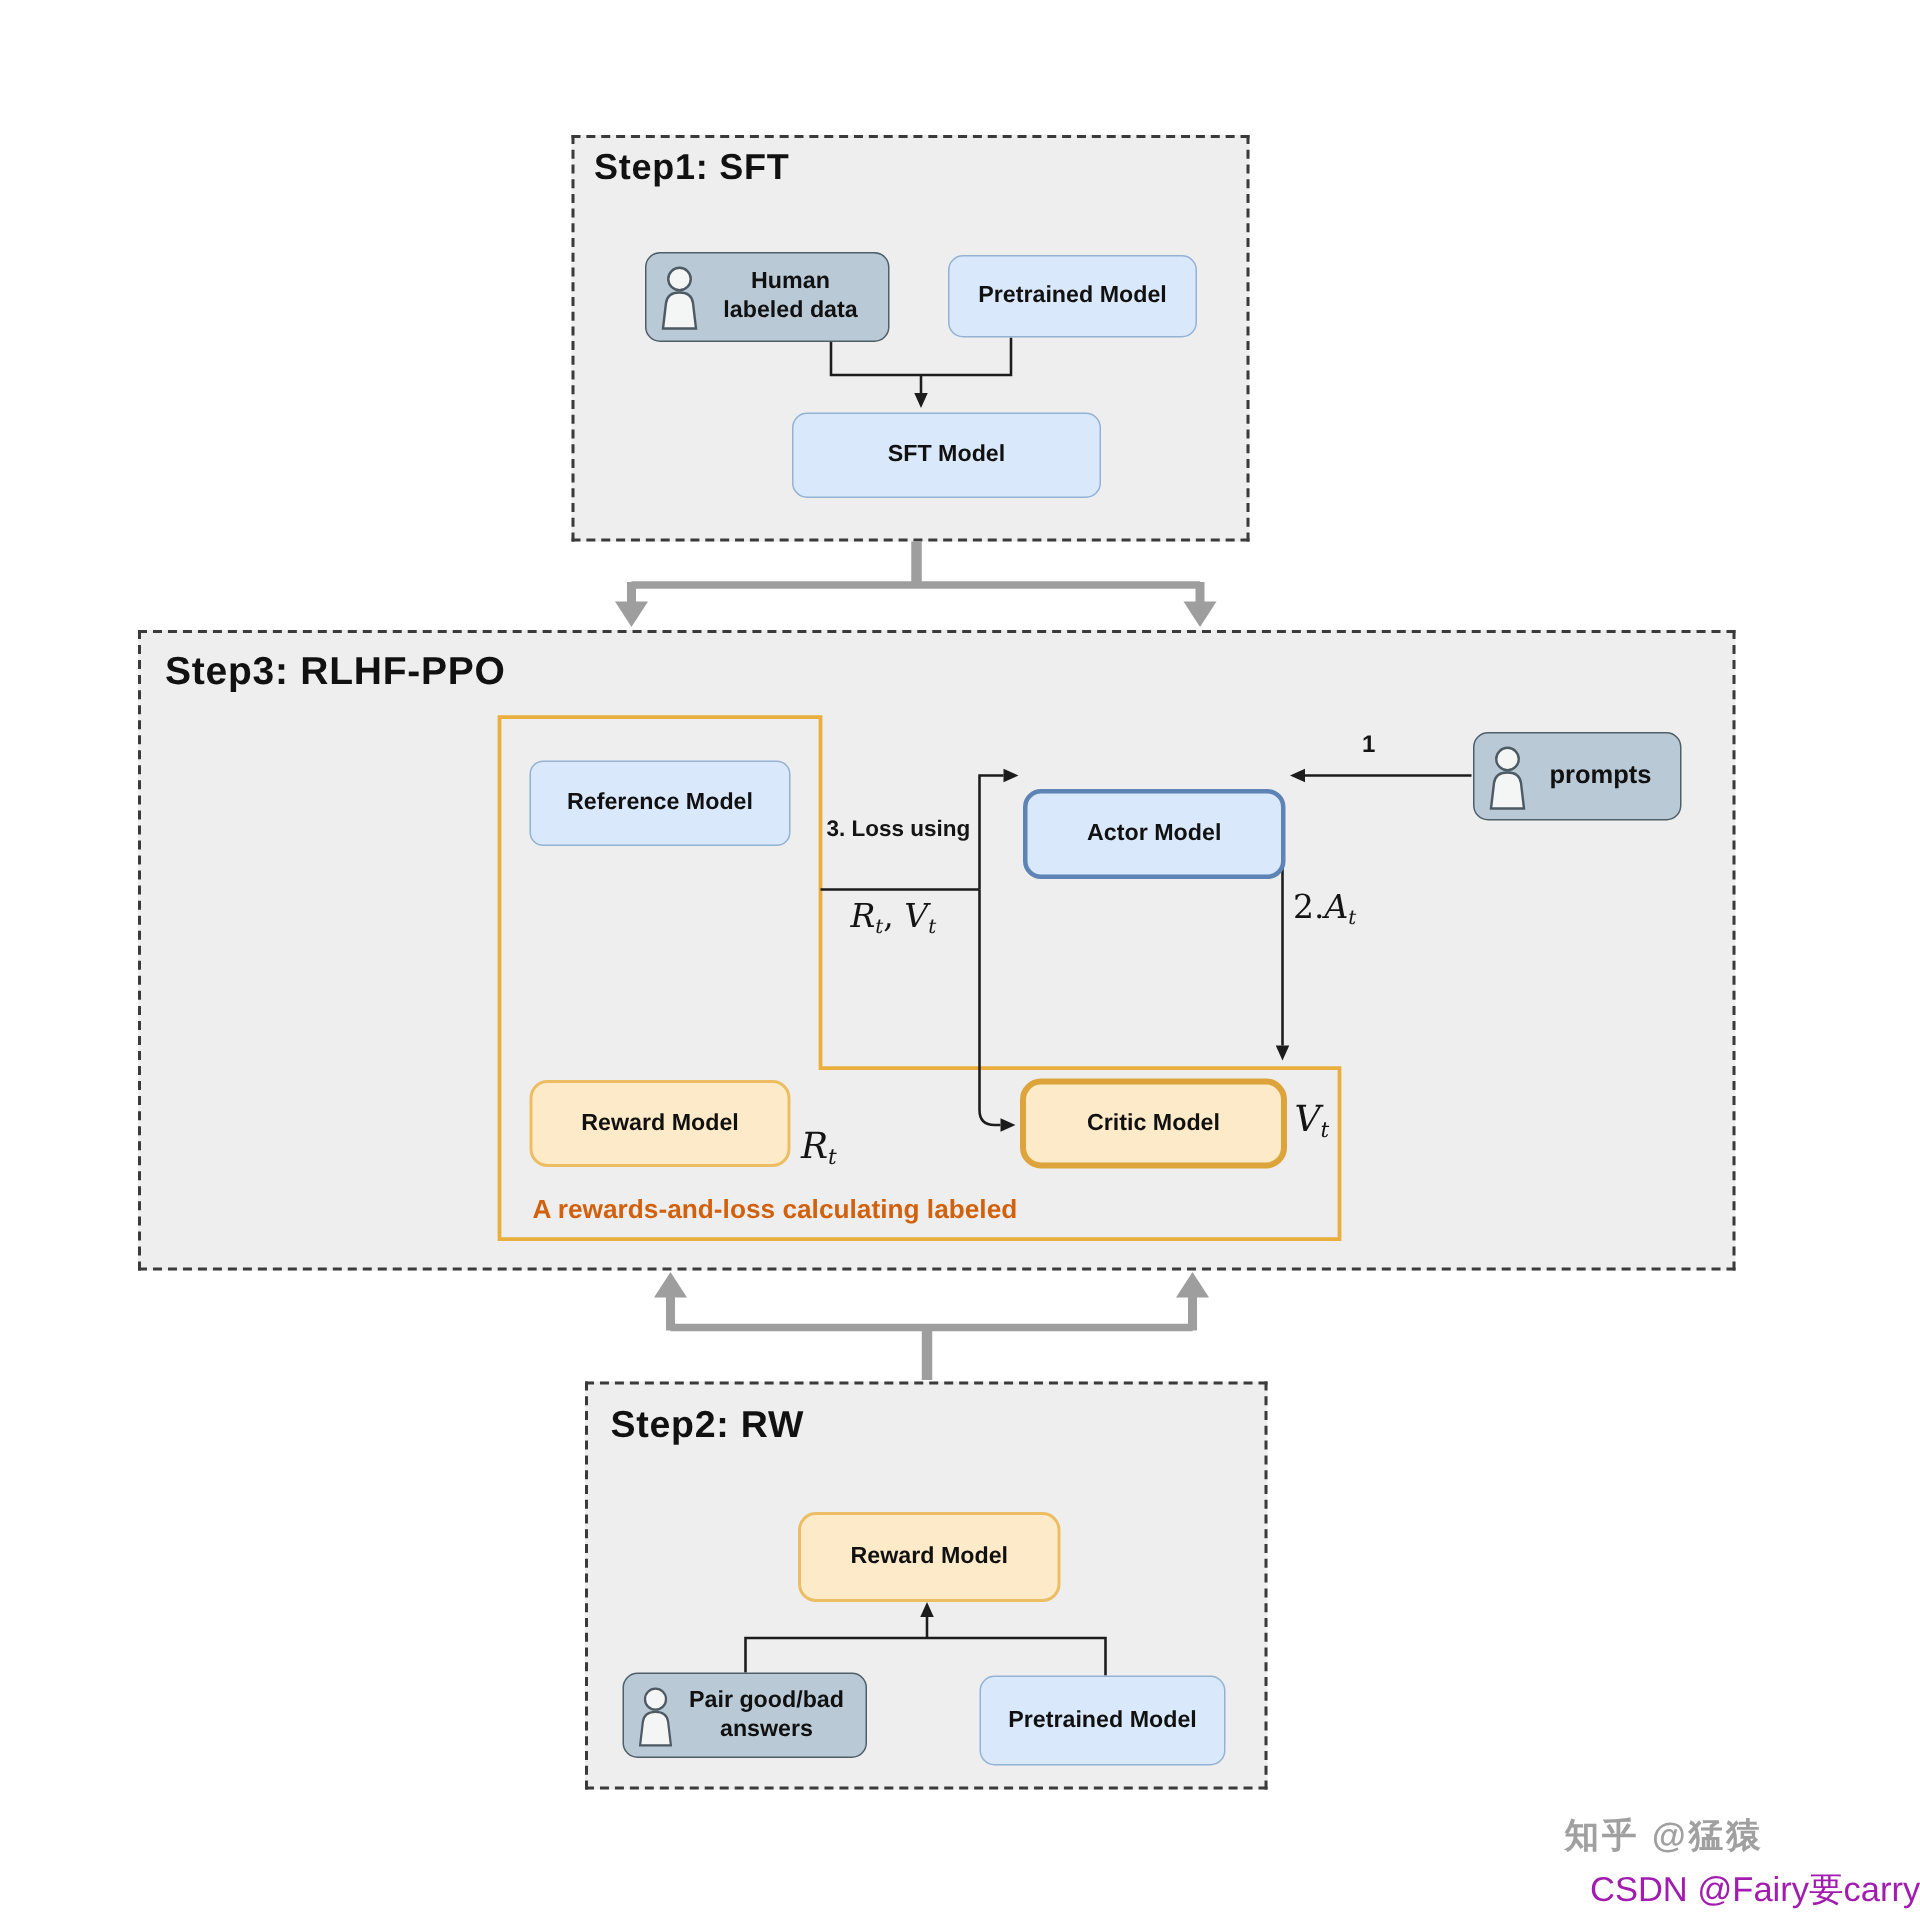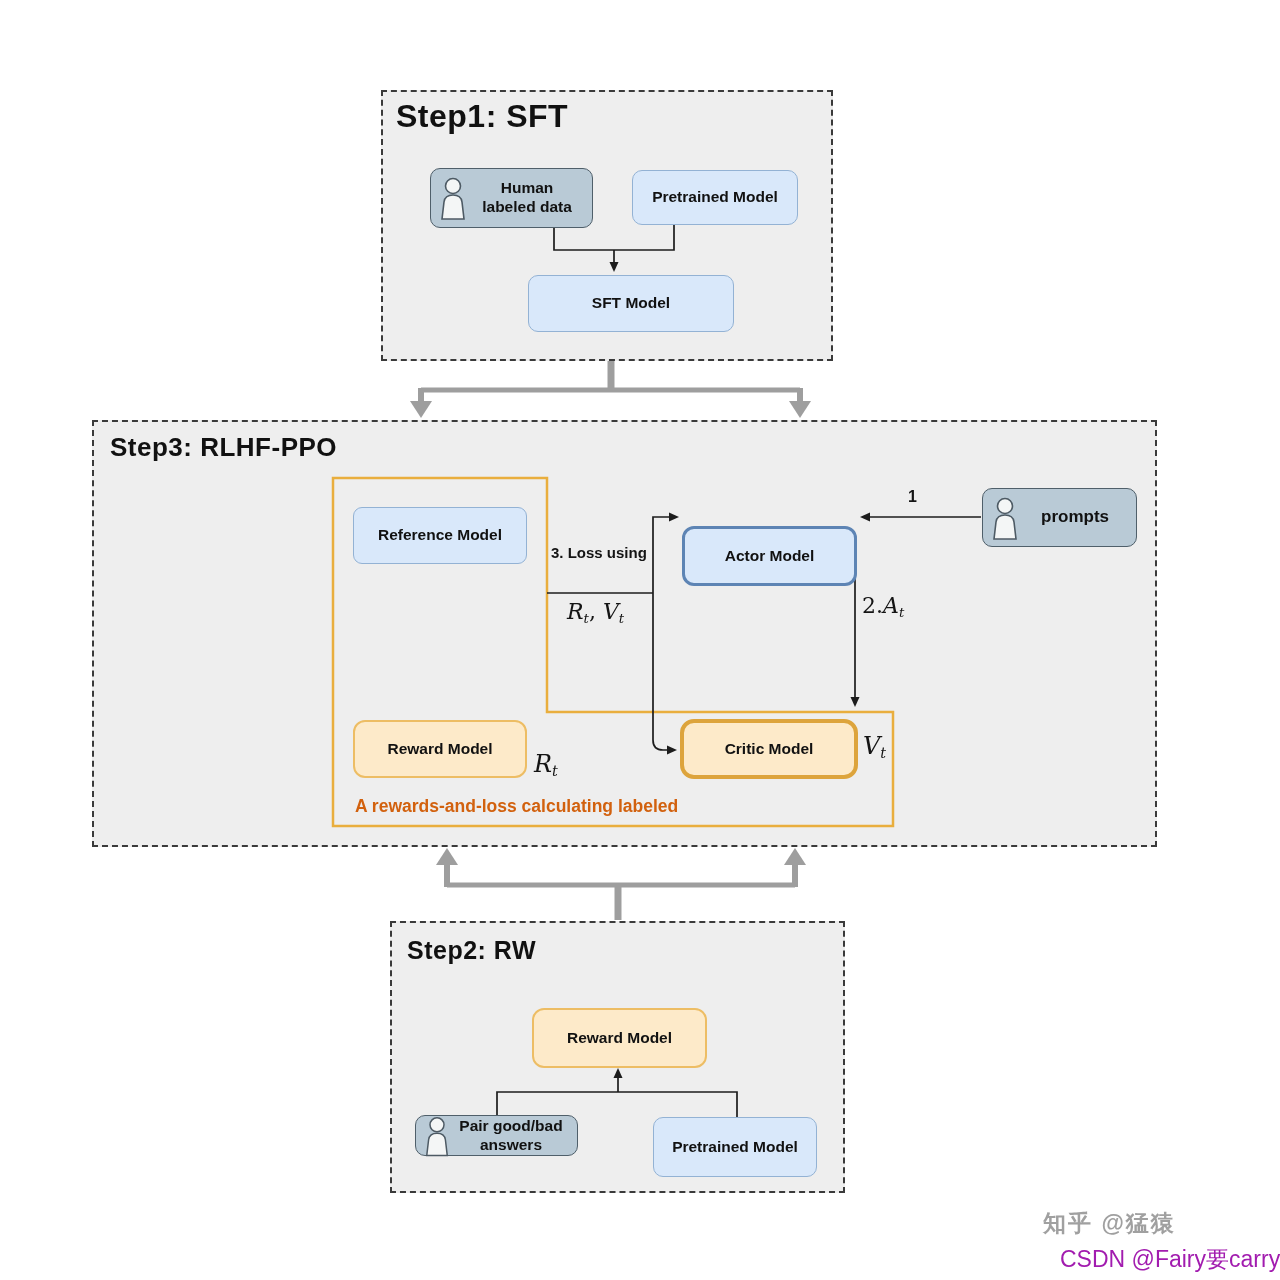--- a/index.html
+++ b/index.html
@@ -107,21 +107,21 @@
       <path d="M855,547 V697"></path>
     </g>
     <polygon points="614,272 609.5,262 618.5,262" fill="#1c1c1c"></polygon>
     <polygon points="618,1068 613.5,1078 622.5,1078" fill="#1c1c1c"></polygon>
     <polygon points="679,517 669,512.5 669,521.5" fill="#1c1c1c"></polygon>
     <polygon points="677,750 667,745.5 667,754.5" fill="#1c1c1c"></polygon>
     <polygon points="860,517 870,512.5 870,521.5" fill="#1c1c1c"></polygon>
     <polygon points="855,707 850.5,697 859.5,697" fill="#1c1c1c"></polygon>
   </svg>
 
-  <div class="step-title" style="left:396px; top:98px; font-size:32px;">Step1: SFT</div>
+  <div class="step-title" style="left:396px; top:98px; font-size:24px;">Step1: SFT</div>
 
   <div class="node node-gray with-icon" style="left:430px; top:168px; width:163px; height:60px;">
     <span class="icon-wrap">
       <svg width="30" height="46" viewBox="0 0 30 46">
         <path d="M4 44 L6 27 Q7 20 15 20 Q23 20 24 27 L26 44 Z" fill="#f4f6f6" stroke="#4d5a64" stroke-width="1.6"></path>
         <circle cx="15" cy="11" r="7.5" fill="#f4f6f6" stroke="#4d5a64" stroke-width="1.6"></circle>
       </svg>
     </span>
     <span class="node-text">
       <span class="tight-text" style="width:98px;">Human labeled data</span>
@@ -139,21 +139,21 @@
   <div class="step-title" style="left:110px; top:432px; font-size:26px;">Step3: RLHF-PPO</div>
 
   <div class="node node-blue" style="left:353px; top:507px; width:174px; height:57px; border-radius:9px;">
     <span>Reference Model</span>
   </div>
 
   <div class="node node-blue-strong" style="left:682px; top:486px; width:175px; height:60px;">
     <span>Actor Model</span>
   </div>
 
-  <div class="node node-gray with-icon" style="left:982px; top:488px; width:155px; height:59px;">
+  <div class="node node-gray with-icon" style="left:982px; top:488px; width:139px; height:59px;">
     <span class="icon-wrap">
       <svg width="30" height="46" viewBox="0 0 30 46">
         <path d="M4 44 L6 27 Q7 20 15 20 Q23 20 24 27 L26 44 Z" fill="#f4f6f6" stroke="#4d5a64" stroke-width="1.6"></path>
         <circle cx="15" cy="11" r="7.5" fill="#f4f6f6" stroke="#4d5a64" stroke-width="1.6"></circle>
       </svg>
     </span>
     <span class="node-text" style="font-size:17px;">prompts</span>
   </div>
 
   <div class="node node-orange" style="left:353px; top:720px; width:174px; height:58px;">
@@ -185,21 +185,21 @@
   </div>
 
   <div class="caption-orange" style="left:355px; top:796px;">A rewards-and-loss calculating labeled</div>
 
   <div class="step-title" style="left:407px; top:936px; font-size:25px;">Step2: RW</div>
 
   <div class="node node-orange" style="left:532px; top:1008px; width:175px; height:60px;">
     <span>Reward Model</span>
   </div>
 
-  <div class="node node-gray with-icon" style="left:415px; top:1115px; width:163px; height:41px;border-radius:10px;">
+  <div class="node node-gray with-icon" style="left:415px; top:1115px; width:163px; height:57px;border-radius:10px;">
     <span class="icon-wrap">
       <svg width="28" height="44" viewBox="0 0 30 46">
         <path d="M4 44 L6 27 Q7 20 15 20 Q23 20 24 27 L26 44 Z" fill="#f4f6f6" stroke="#4d5a64" stroke-width="1.6"></path>
         <circle cx="15" cy="11" r="7.5" fill="#f4f6f6" stroke="#4d5a64" stroke-width="1.6"></circle>
       </svg>
     </span>
     <span class="node-text">
       <span class="tight-text" style="width:108px;">Pair good/bad answers</span>
     </span>
   </div>

